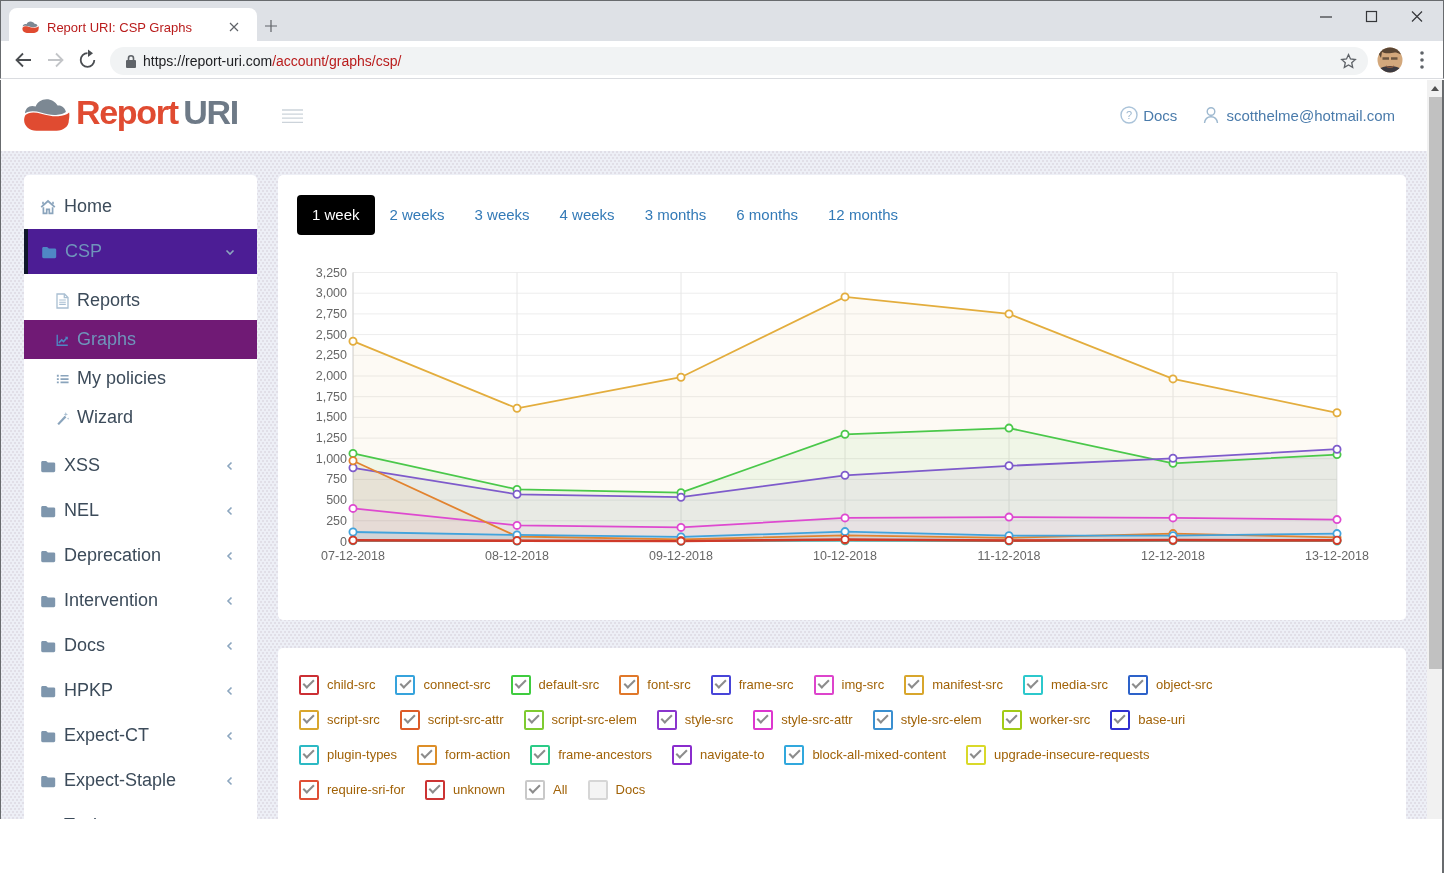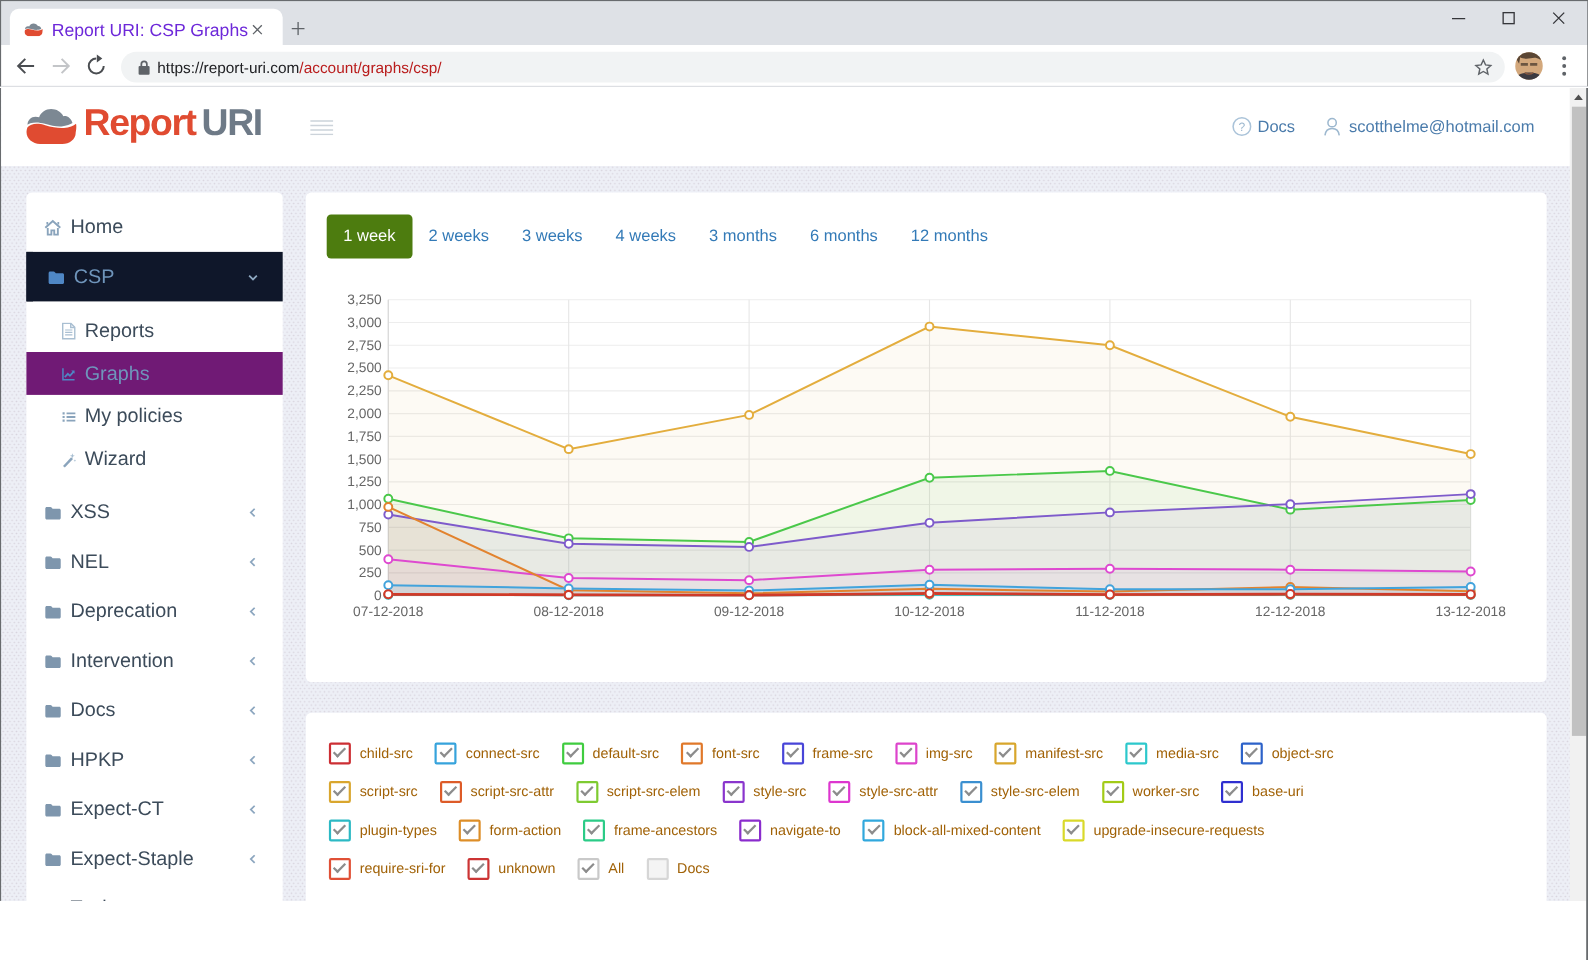--- a/index.html
+++ b/index.html
@@ -1,37 +1,37 @@
 <!DOCTYPE html>
 <html><head><meta charset="utf-8"><style>
 *{margin:0;padding:0;box-sizing:border-box}
 html,body{width:1444px;height:873px;overflow:hidden;font-family:"Liberation Sans",sans-serif}
 .titlebar{position:absolute;left:0;top:0;width:1444px;height:41px;background:#dee1e6;border-top:1px solid #686b6e;border-left:1px solid #686b6e;border-right:1px solid #686b6e}
 .tabshape{position:absolute;left:8px;top:7px;width:248px;height:34px;background:#fff;border-radius:8px 8px 0 0}
-.tabtitle{position:absolute;left:46px;top:19px;font-size:16px;color:#6d28d9;white-space:nowrap}
+.tabtitle{position:absolute;left:46px;top:19px;font-size:13px;color:#b91c1c;white-space:nowrap}
 .toolbar{position:absolute;left:0;top:41px;width:1444px;height:38px;background:#fff;border-bottom:1px solid #dadce0;border-left:1px solid #686b6e;border-right:1px solid #686b6e}
 .pill{position:absolute;left:109px;top:6px;width:1258px;height:28px;background:#f1f3f4;border-radius:14px}
 .url{position:absolute;left:33px;top:6px;font-size:14px;color:#202124;white-space:nowrap}
 .viewport{position:absolute;left:0;top:80px;width:1444px;height:739px;background:#edeff6;background-image:radial-gradient(circle,rgba(196,186,198,.5) 0.55px,rgba(0,0,0,0) 0.95px),radial-gradient(circle,rgba(196,186,198,.5) 0.55px,rgba(0,0,0,0) 0.95px);background-size:4px 6px,4px 6px;background-position:0 0,2px 3px;border-left:1px solid #686b6e;overflow:hidden}
 .pghead{position:absolute;left:0;top:-1px;width:1427px;height:72px;background:#fff}
 .card{position:absolute;background:#fff;border-radius:5px}
 .sidebar{left:23px;top:95px;width:233px;height:800px;padding-top:9px}
 .sit,.sub{position:relative;height:45px;display:flex;align-items:center;font-size:18px;color:#3c4b5a}
 .sub{height:39px}
 .sit .iw{width:16px;height:16px;margin-left:16px;margin-right:8px}
 .sub .iw{width:13px;height:16px;margin-left:32px;margin-right:8px}
 .mi{width:100%;height:100%;display:block}
 .chv{width:10px;height:10px;position:absolute;right:22px}
-.csp{background:#0f172a;border-left:6px solid #0f172a}
+.csp{background:#4c1d95;border-left:4px solid #0f172a}
 .csp .iw{margin-left:13px}
 .act{background:#701a75}
 .chartcard{left:277px;top:95px;width:1128px;height:445px}
 .tabs{position:absolute;left:19px;top:20px;height:40px;display:flex;font-size:15px}
 .tab{padding:10.5px 15px;color:#337ab7;border-radius:4px}
-.actv{background:#4d7c0f;color:#fff}
+.actv{background:#000000;color:#fff}
 .cbcard{left:277px;top:568px;width:1128px;height:188px;padding:19px 0 0 21px}
 .cbrow{height:35px;display:flex;align-items:center}
 .cbi{display:flex;align-items:center;margin-right:20px}
 .cb{width:20px;height:20px;border:2px solid #ccc;border-radius:2px;background:#fff;margin-right:8px;position:relative}
 .ck{position:absolute;left:2.2px;top:3.2px;width:10.5px;height:5.5px;border-left:2.4px solid #8c8c8c;border-bottom:2.4px solid #8c8c8c;transform:rotate(-45deg)}
 .cbl{font-size:13px;color:#a16207}
 .scroll{position:absolute;right:1px;top:0;width:16px;height:793px;background:#f1f1f1}
 .thumb{position:absolute;left:2px;top:17px;width:13px;height:572px;background:#c1c1c1}
 .botline{position:absolute;left:0;top:790px;width:1444px;height:3px;background:#b5b9c0}
 .hdrright{position:absolute;top:0;height:72px;right:33px;display:flex;align-items:center;color:#4a7bab;font-size:15px}

